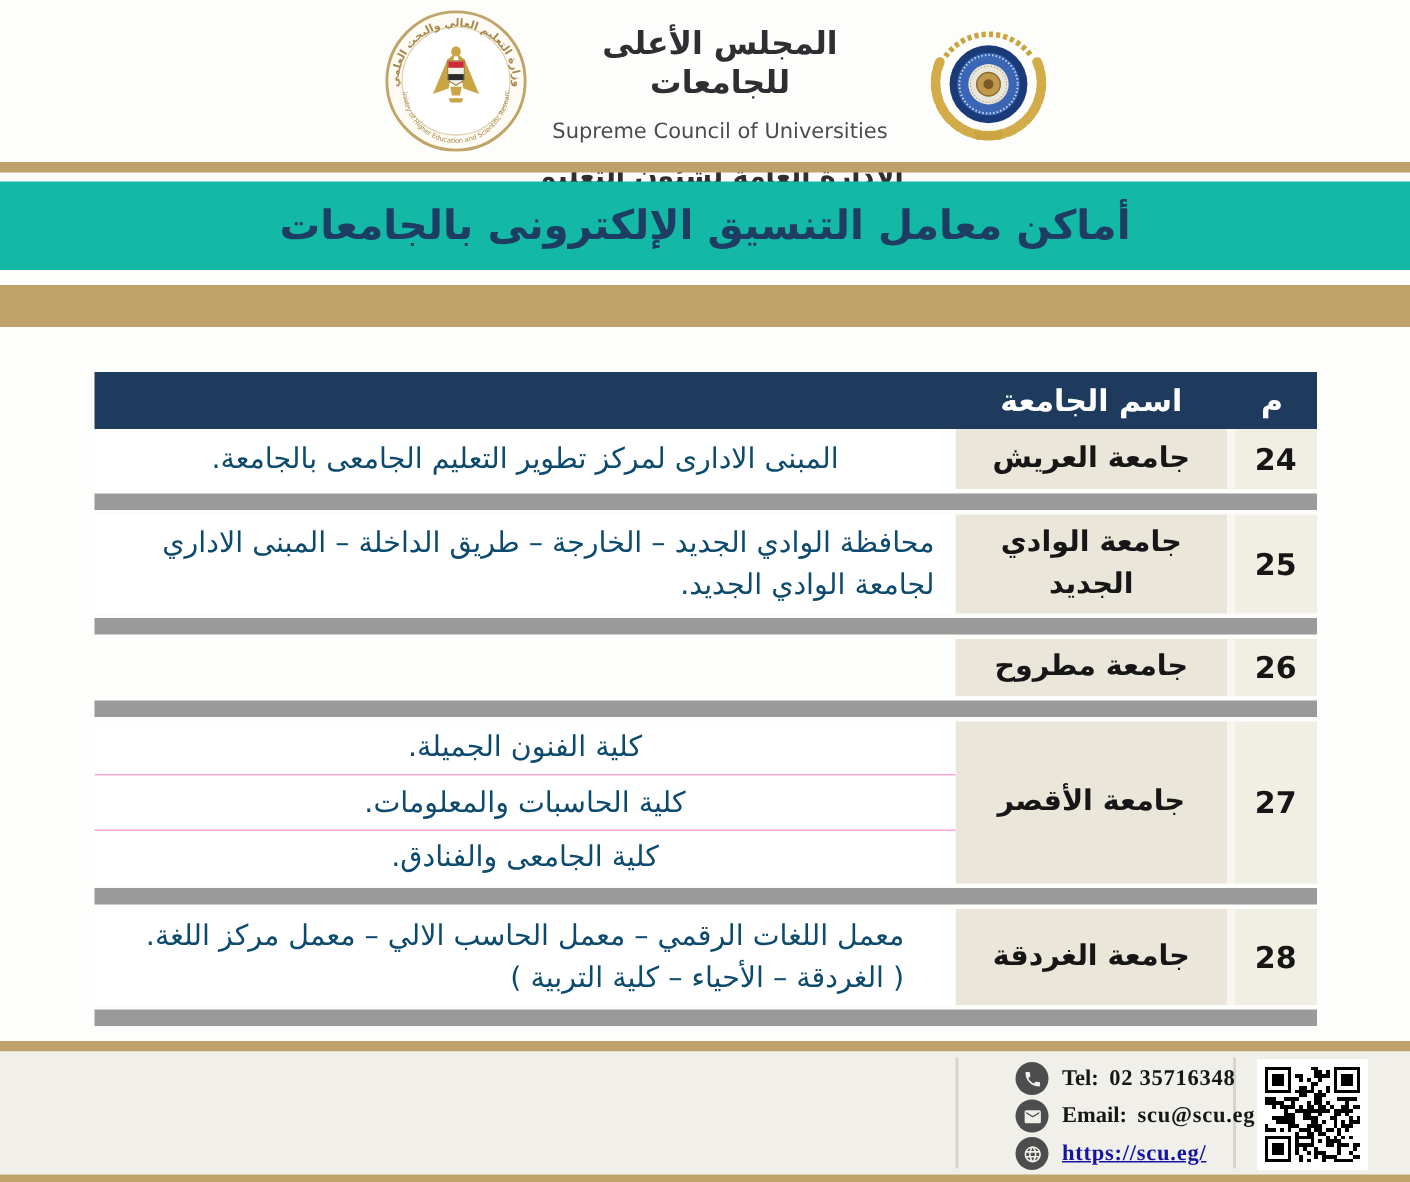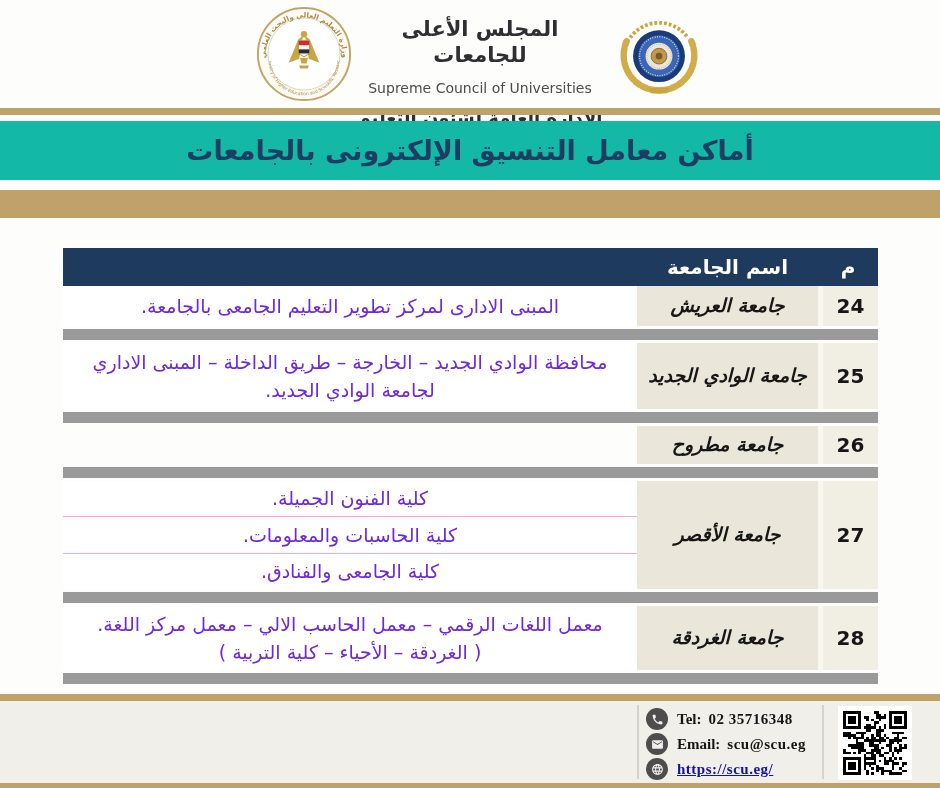--- a/index.html
+++ b/index.html
@@ -30,33 +30,33 @@
   .thead .c { display:flex; align-items:center; justify-content:center; font-weight:bold; font-size:20px; }
   .th-num { width:60px; }
   .th-uni { width:181px; }
   .th-loc { width:574px; }
 
   .trow { display:flex; align-items:stretch; }
   .b-num { width:55px; background:#F1EEE3; display:flex; align-items:center; justify-content:center;
            font-weight:bold; font-size:20px; color:#161616; }
   .b-gap { width:5px; background:#F8F6EF; }
   .b-uni { width:181px; background:#EAE6D9; display:flex; align-items:center; justify-content:center;
-           font-weight:bold; font-size:19px; color:#161616; text-align:center; padding:0 8px; line-height:1.45;font-style:italic; }
+           font-weight:bold; font-size:19px; color:#161616; text-align:center; padding:0 8px; line-height:1.45; }
   .b-loc { width:574px; background:#FFFFFF; display:flex; flex-direction:column; }
-  .loc-entry { flex:1; display:flex; align-items:center; justify-content:center; text-align:center;
-               font-size:19px; color:#6d28d9; line-height:1.5; padding:2px 14px; white-space:pre-line; }
+  .loc-entry { flex:1; display:flex; align-items:center; justify-content:center; text-align:right;
+               font-size:19px; color:#0c4a6e; line-height:1.5; padding:2px 14px; white-space:pre-line; }
   .loc-entry:not(:last-child) { border-bottom:1px solid #f9a8d4; }
   .sep { height:11px; background:#9A9A9A; margin:3px 0; }
 
   
   .f-bar-top    { top:694px; height:7px; }
   .f-bar-bottom { top:783px; height:5px; }
   .f-area { position:absolute; top:701px; left:0; width:940px; height:82px; background:#F0EFEA; }
   .f-div { position:absolute; top:4px; height:74px; width:2px; background:#D4D3CE; }
-  .contact { position:absolute; left:646px; top:6px; width:172px; }
+  .contact { position:absolute; left:677px; top:6px; width:172px; }
   .c-row { display:flex; align-items:center; height:24px; margin-bottom:1px; }
   .cic { width:22px; height:22px; border-radius:50%; background:#4D4D4D; display:flex;
          align-items:center; justify-content:center; flex:0 0 22px; }
   .cic svg { width:13px; height:13px; fill:#F0EFEA; }
   .c-label { font-family:"Liberation Serif", serif; font-weight:bold; font-size:15px; color:#161616; margin-left:9px; }
   .c-val   { font-family:"Liberation Serif", serif; font-weight:bold; font-size:15px; color:#161616; margin-left:7px; letter-spacing:.5px; }
   .c-link  { font-family:"Liberation Serif", serif; font-weight:bold; font-size:15px; color:#1414A0;
              text-decoration:underline; margin-left:9px; letter-spacing:.5px; }
   #qr { position:absolute; left:838px; top:5px; width:74px; height:74px; background:#fff; }
 </style>

